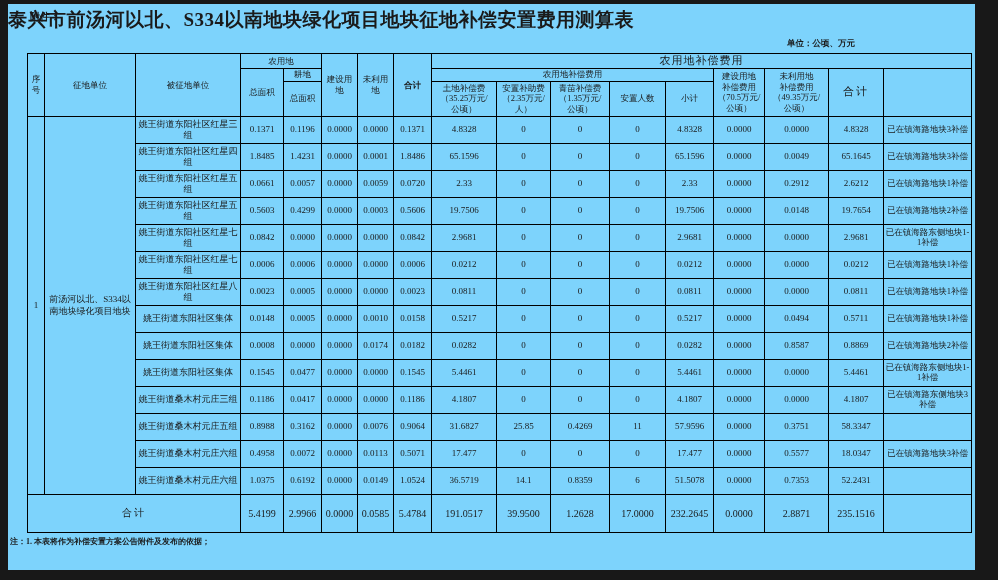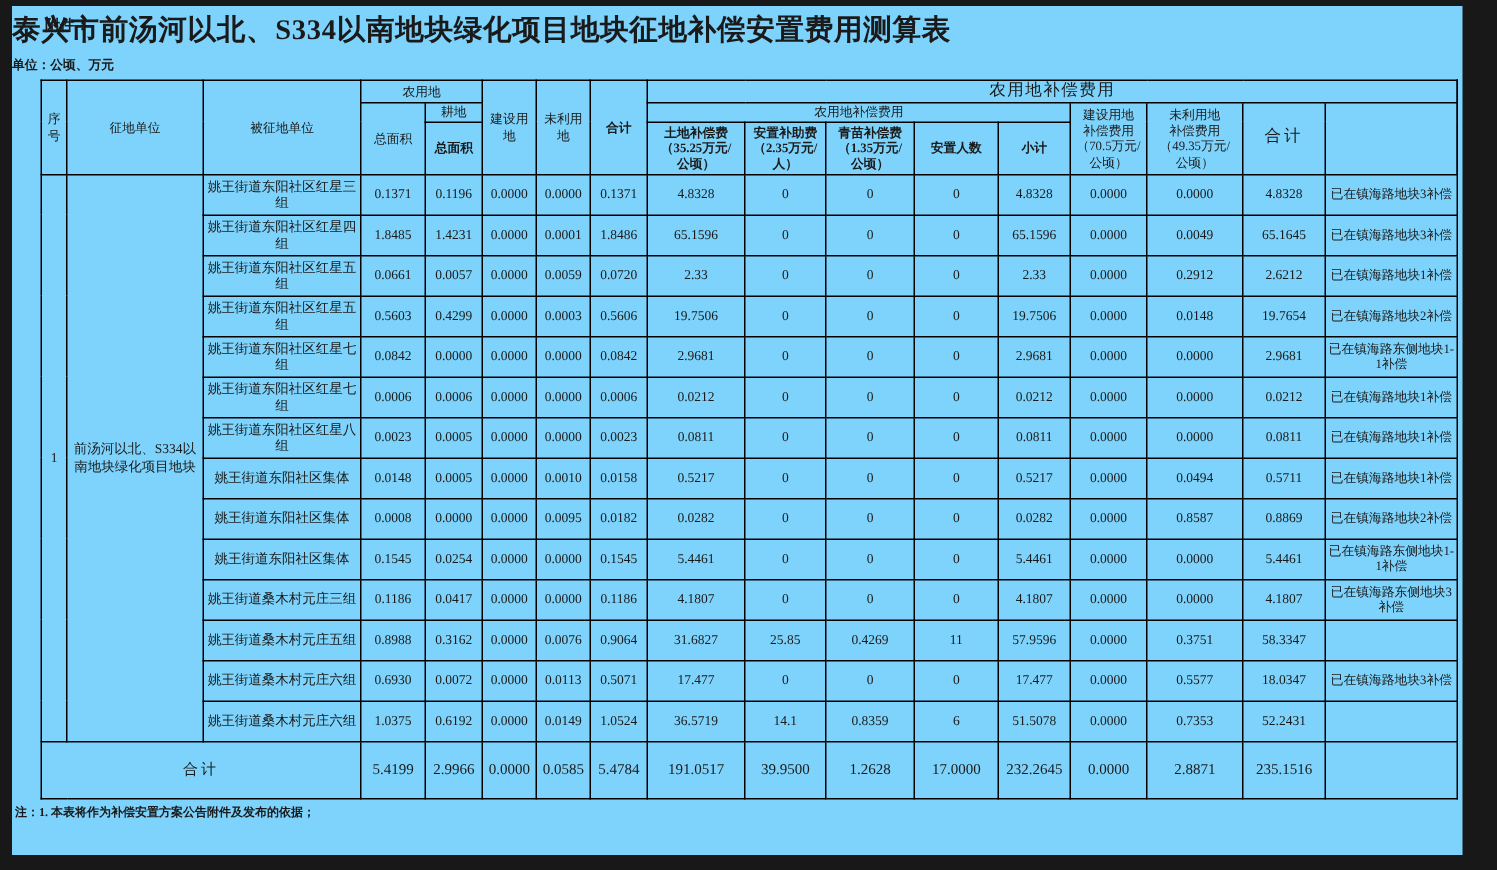--- a/index.html
+++ b/index.html
@@ -16,38 +16,38 @@
   }
   .attachment {
     position:absolute; left:22px; top:6px;
     font-size:10px; font-weight:bold;
   }
   .title {
     text-align:left; font-size:19px; font-weight:bold;
     padding-top:3px; letter-spacing:0.5px;
   }
   .unit-note {
-    font-size:8.5px; font-weight:bold; text-align:left;
-    padding-right:96px; margin-top:5px;
+    font-size:8.5px; font-weight:bold; text-align:right;
+    padding-right:120px; margin-top:5px;
   }
   table.comp {
     border-collapse:collapse; table-layout:fixed;
     width:944px; margin-left:19px; margin-top:3px;
   }
   table.comp th, table.comp td {
     border:1px solid #000; text-align:center; vertical-align:middle;
     padding:0 1px; overflow:hidden;
   }
   thead th {
     font-size:8.5px; font-weight:normal;
     white-space:pre-line; line-height:1.25;margin-left:32px;
   }
   tr.h1 th { height:13px; }
   tr.h2 th { height:12px; }
-  tr.h3 th { height:34px;font-weight:bold; }
+  tr.h3 th { height:34px; }
   th.fee-group-h { font-size:11px; letter-spacing:1px; }
   th.bold-h { font-weight:bold; }
   th.big-h { font-size:11px; letter-spacing:2px; }
   tbody td {
     font-size:9px; height:26px; line-height:1.2;
   }
   tbody td.remark-cell { font-size:8.5px; line-height:1.15; }
   tbody td.requisition-unit-cell { font-size:9px; line-height:1.4; padding:0 4px; }
   tfoot td {
     font-size:10px; height:37px;
@@ -265,36 +265,36 @@
           <td class="value-cell">0.0000</td>
           <td class="value-cell">0.0494</td>
           <td class="value-cell">0.5711</td>
           <td class="remark-cell">已在镇海路地块1补偿</td>
         </tr>
         <tr>
           <td class="value-cell">姚王街道东阳社区集体</td>
           <td class="value-cell">0.0008</td>
           <td class="value-cell">0.0000</td>
           <td class="value-cell">0.0000</td>
-          <td class="value-cell">0.0095</td>
+          <td class="value-cell">0.0174</td>
           <td class="value-cell">0.0182</td>
           <td class="value-cell">0.0282</td>
           <td class="value-cell">0</td>
           <td class="value-cell">0</td>
           <td class="value-cell">0</td>
           <td class="value-cell">0.0282</td>
           <td class="value-cell">0.0000</td>
           <td class="value-cell">0.8587</td>
           <td class="value-cell">0.8869</td>
           <td class="remark-cell">已在镇海路地块2补偿</td>
         </tr>
         <tr>
           <td class="value-cell">姚王街道东阳社区集体</td>
           <td class="value-cell">0.1545</td>
-          <td class="value-cell">0.0254</td>
+          <td class="value-cell">0.0477</td>
           <td class="value-cell">0.0000</td>
           <td class="value-cell">0.0000</td>
           <td class="value-cell">0.1545</td>
           <td class="value-cell">5.4461</td>
           <td class="value-cell">0</td>
           <td class="value-cell">0</td>
           <td class="value-cell">0</td>
           <td class="value-cell">5.4461</td>
           <td class="value-cell">0.0000</td>
           <td class="value-cell">0.0000</td>
@@ -330,21 +330,21 @@
           <td class="value-cell">0.4269</td>
           <td class="value-cell">11</td>
           <td class="value-cell">57.9596</td>
           <td class="value-cell">0.0000</td>
           <td class="value-cell">0.3751</td>
           <td class="value-cell">58.3347</td>
           <td class="remark-cell"></td>
         </tr>
         <tr>
           <td class="value-cell">姚王街道桑木村元庄六组</td>
-          <td class="value-cell">0.6930</td>
+          <td class="value-cell">0.4958</td>
           <td class="value-cell">0.0072</td>
           <td class="value-cell">0.0000</td>
           <td class="value-cell">0.0113</td>
           <td class="value-cell">0.5071</td>
           <td class="value-cell">17.477</td>
           <td class="value-cell">0</td>
           <td class="value-cell">0</td>
           <td class="value-cell">0</td>
           <td class="value-cell">17.477</td>
           <td class="value-cell">0.0000</td>

